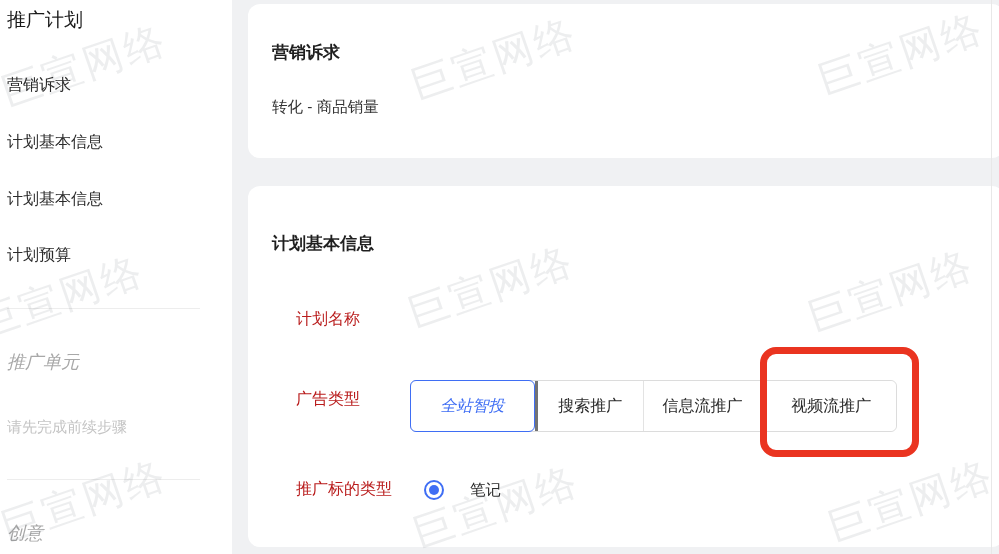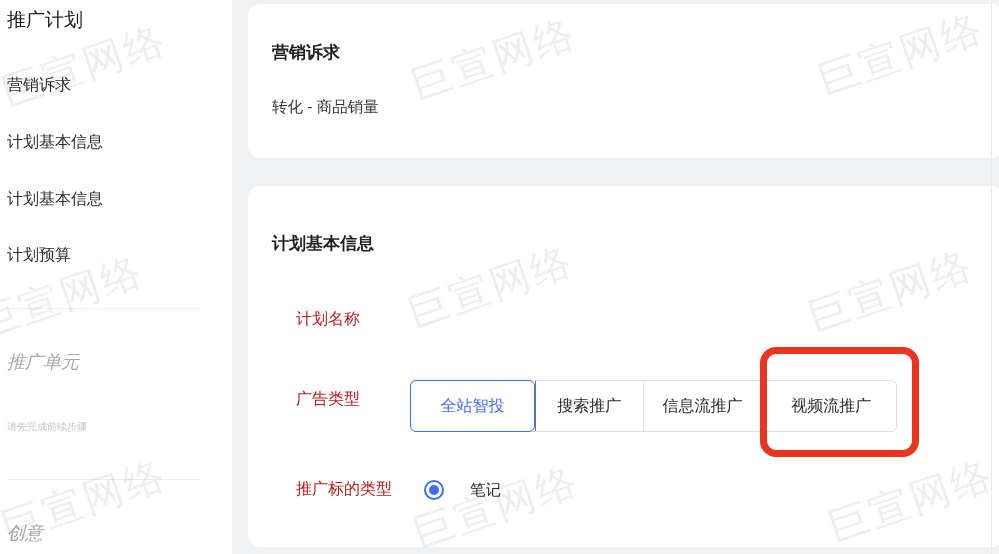--- a/index.html
+++ b/index.html
@@ -23,21 +23,21 @@
   .sb-item.i0{top:74px;}
   .sb-item.i1{top:131px;}
   .sb-item.i2{top:188px;}
   .sb-item.i3{top:244px;}
   .sb-divider{position:absolute;left:7px;width:193px;height:1px;background:#ededed;}
   .sb-divider.d1{top:308px;}
   .sb-divider.d2{top:479px;}
   .sb-section{position:absolute;left:7px;font-size:18px;font-weight:500;color:#a8a8a8;line-height:24px;white-space:nowrap;font-style:italic;}
   .sb-section.unit{top:350px;}
   .sb-section.creative{top:521px;}
-  .sb-hint{position:absolute;left:7px;top:416px;font-size:10px;color:#c4c4c4;line-height:22px;white-space:nowrap;}
+  .sb-hint{position:absolute;left:7px;top:416px;font-size:15px;color:#c4c4c4;line-height:22px;white-space:nowrap;}
   
   .card{position:absolute;left:248px;width:756px;background:#ffffff;border-radius:12px;z-index:1;}
   .card1{top:4px;height:154px;}
   .card2{top:186px;height:361px;}
   .card-title{position:absolute;left:24px;font-size:17px;font-weight:bold;color:#1f1f1f;line-height:23px;white-space:nowrap;}
   .card1 .card-title{top:37px;}
   .card2 .card-title{top:46px;}
   .card-value{position:absolute;left:24px;top:92px;font-size:15.5px;color:#333333;line-height:22px;white-space:nowrap;}
   .form-label{position:absolute;left:24px;font-size:16px;color:#b91c1c;line-height:23px;white-space:nowrap;margin-left:24px;}
   .lbl-name{top:121px;}
@@ -45,30 +45,30 @@
   .lbl-target{top:291px;}
   
   .name-input-wrap{position:absolute;left:162px;top:109px;width:577px;height:48px;border:1px solid #e1e1e1;border-radius:6px;background:#fff;display:flex;align-items:center;}
   .name-input{flex:1;border:none;outline:none;background:transparent;padding:0 12px 0 17px;font-size:15px;color:#333;font-family:inherit;}
   .name-input::placeholder{color:#b9bdc4;}
   .char-counter{font-size:14.5px;color:#c7c7c7;padding-right:16px;white-space:nowrap;}
   
   .adtype-group{position:absolute;left:162px;top:194px;width:487px;height:52px;display:flex;background:#fff;border:1px solid #dcdcdc;border-radius:6px;}
   .adtype-btn{display:flex;align-items:center;justify-content:center;font-size:16px;color:#2b2b2b;background:#fff;cursor:pointer;white-space:nowrap;}
   .adtype-btn.b1{width:125px;}
-  .adtype-btn.b2{width:108px;border-left:1px solid #737373;}
+  .adtype-btn.b2{width:108px;border-left:3px solid #737373;}
   .adtype-btn.b3{width:119px;border-left:1px solid #e3e3e3;}
   .adtype-btn.b4{width:135px;border-left:5px solid #84cc16;border-radius:0 6px 6px 0;}
   .adtype-btn.selected{
     border:1px solid var(--accent);
     color:var(--accent);
     border-radius:6px;
     margin:-1px 0 -1px -1px;
     height:52px;
-    position:relative;z-index:2;
+    position:relative;z-index:2;font-style:italic;
   }
   
   .radio-row{position:absolute;left:176px;top:293px;display:flex;align-items:center;gap:26px;}
   .radio{width:20px;height:20px;border:2px solid var(--accent);border-radius:50%;position:relative;background:#fff;cursor:pointer;flex:none;}
   .radio::after{content:'';position:absolute;left:3px;top:3px;width:10px;height:10px;border-radius:50%;background:var(--accent);}
   .radio-label{font-size:15.5px;color:#2b2b2b;line-height:22px;white-space:nowrap;}
   
   .edge-line{position:absolute;left:991px;top:0;width:1px;height:554px;background:#e8e8e8;z-index:3;}
   
   .wm{position:absolute;width:180px;font-size:40px;letter-spacing:3px;color:rgba(60,65,80,0.09);transform:rotate(-19deg);white-space:nowrap;z-index:50;pointer-events:none;font-weight:400;}

